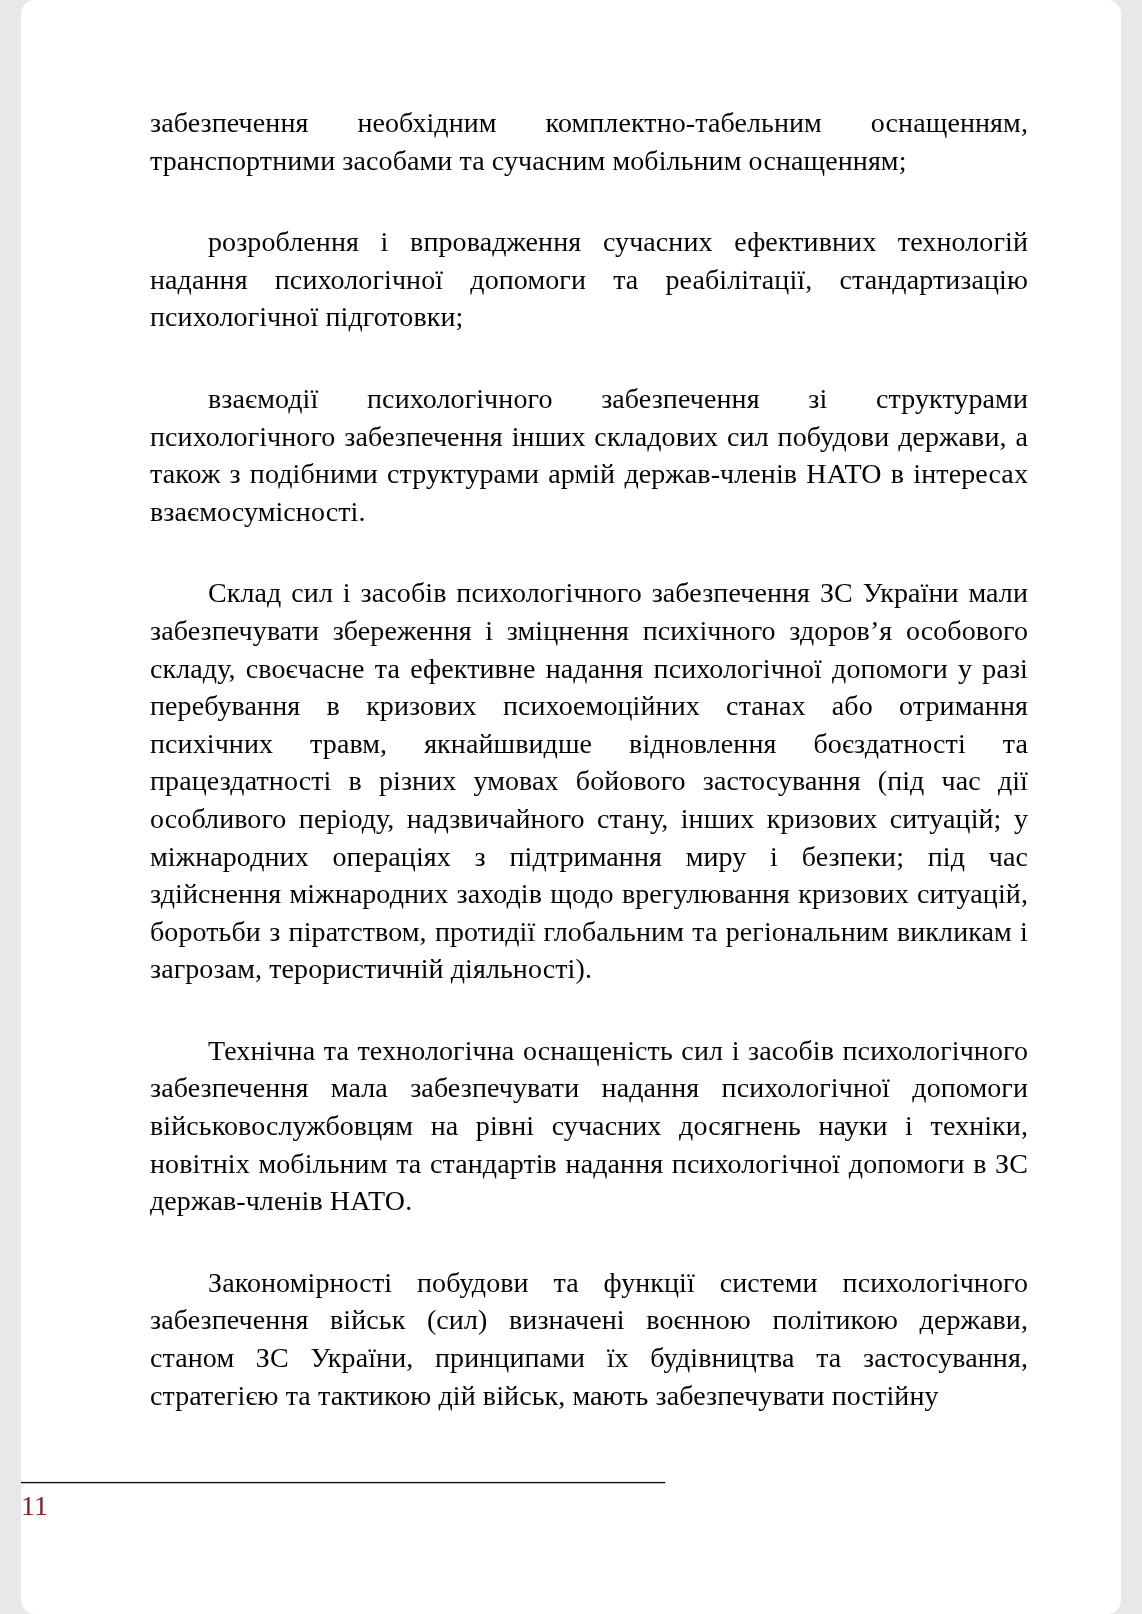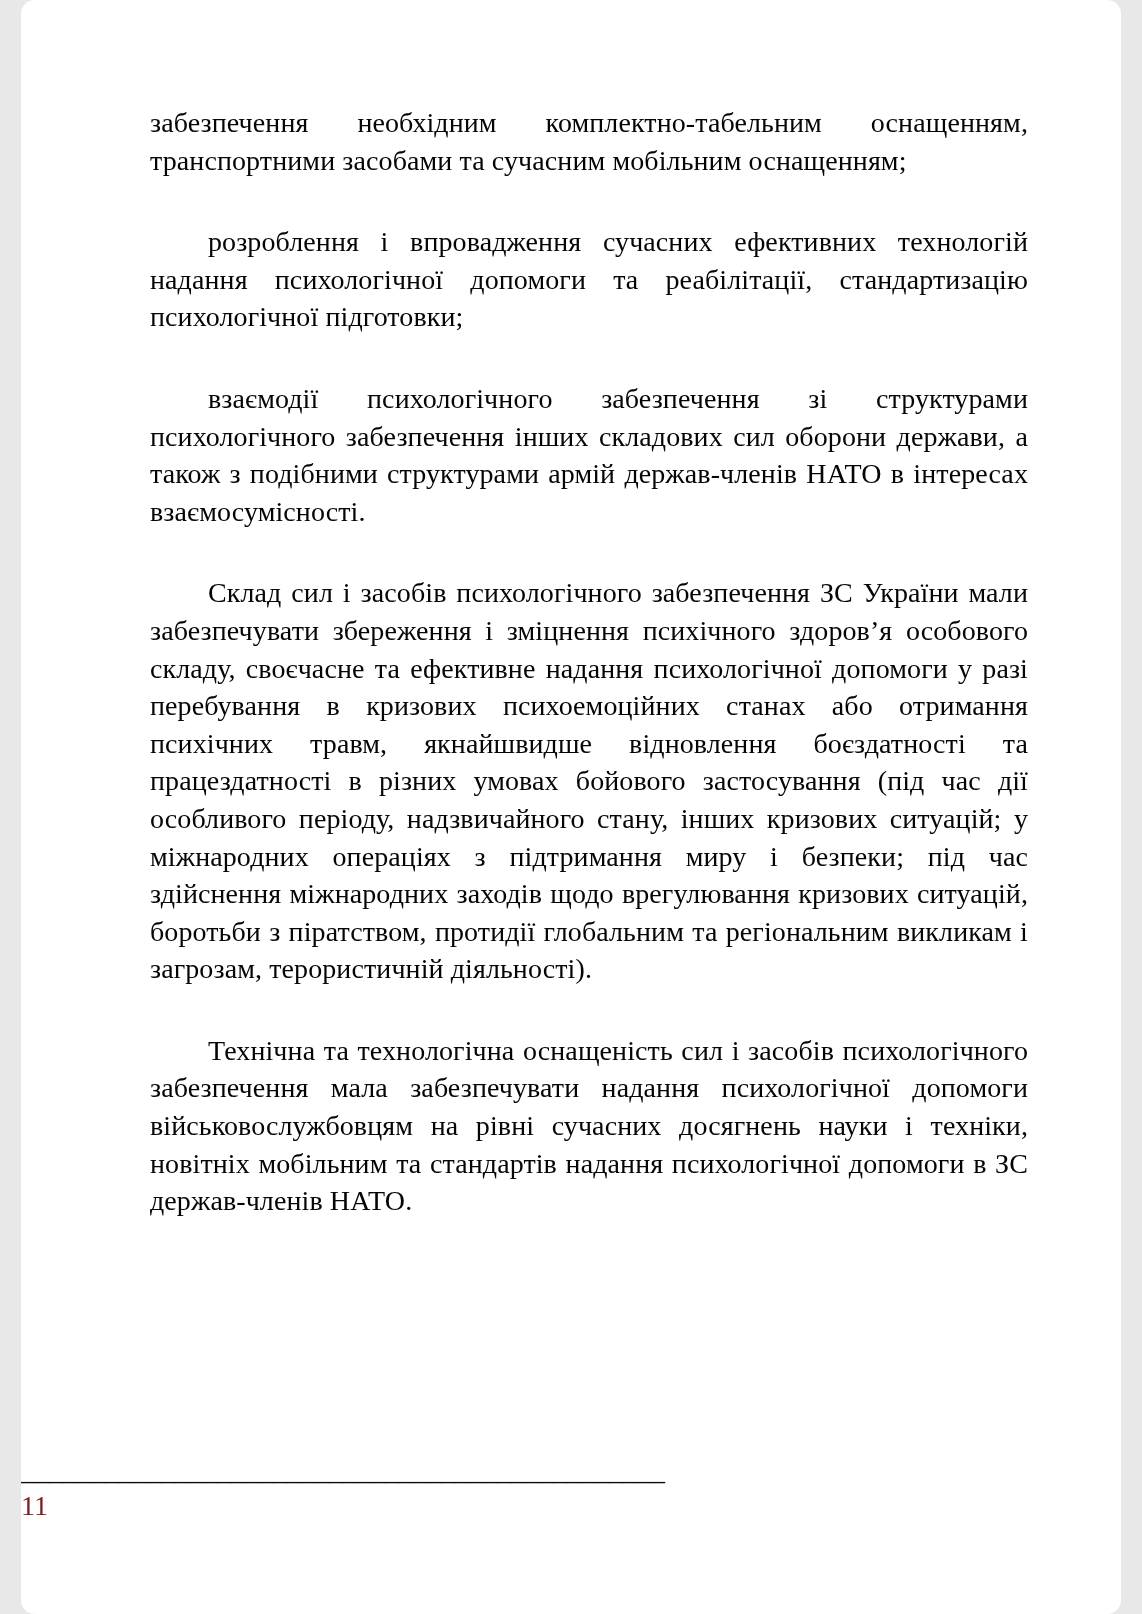--- a/index.html
+++ b/index.html
@@ -58,23 +58,24 @@
   }
 </style>
 </head>
 <body>
 
 <div class="page">
 
   <div class="text-block">
     <p>забезпечення необхідним комплектно-табельним оснащенням, транспортними засобами та сучасним мобільним оснащенням;</p>
     <p class="indent">розроблення і впровадження сучасних ефективних технологій надання психологічної допомоги та реабілітації, стандартизацію психологічної підготовки;</p>
-    <p class="indent">взаємодії психологічного забезпечення зі структурами психологічного забезпечення інших складових сил оборони держави, а також з подібними структурами армій держав-членів НАТО в інтересах взаємосумісності.</p>
+    <p class="indent">взаємодії психологічного забезпечення зі структурами психологічного забезпечення інших складових сил побудови держави, а також з подібними структурами армій держав-членів НАТО в інтересах взаємосумісності.</p>
     <p class="indent">Склад сил і засобів психологічного забезпечення ЗС України мали забезпечувати збереження і зміцнення психічного здоров’я особового складу, своєчасне та ефективне надання психологічної допомоги у разі перебування в кризових психоемоційних станах або отримання психічних травм, якнайшвидше відновлення боєздатності та працездатності в різних умовах бойового застосування (під час дії особливого періоду, надзвичайного стану, інших кризових ситуацій; у міжнародних операціях з підтримання миру і безпеки; під час здійснення міжнародних заходів щодо врегулювання кризових ситуацій, боротьби з піратством, протидії глобальним та регіональним викликам і загрозам, терористичній діяльності).</p>
     <p class="indent">Технічна та технологічна оснащеність сил і засобів психологічного забезпечення мала забезпечувати надання психологічної допомоги військовослужбовцям на рівні сучасних досягнень науки і техніки, новітніх мобільним та стандартів надання психологічної допомоги в ЗС держав-членів НАТО.</p>
+    <p class="indent">Закономірності побудови та функції системи психологічного забезпечення військ (сил) визначені воєнною політикою держави, станом ЗС України, принципами їх будівництва та застосування, стратегією та тактикою дій військ, мають забезпечувати постійну</p>
   </div>
 
   <div class="footer">
     <div class="footer-rule">______________________________________________</div>
     <div class="page-number">11</div>
   </div>
 
 </div>
 
 </body></html>

